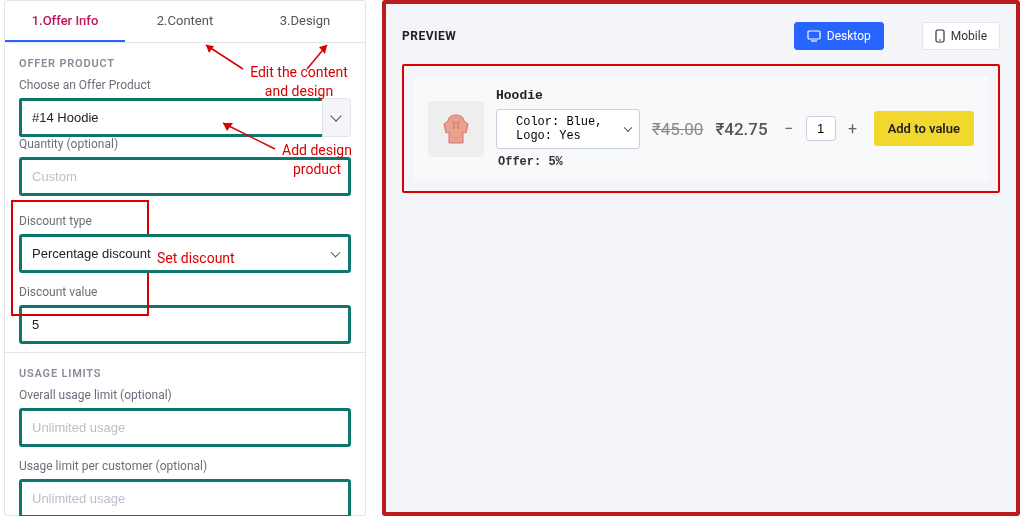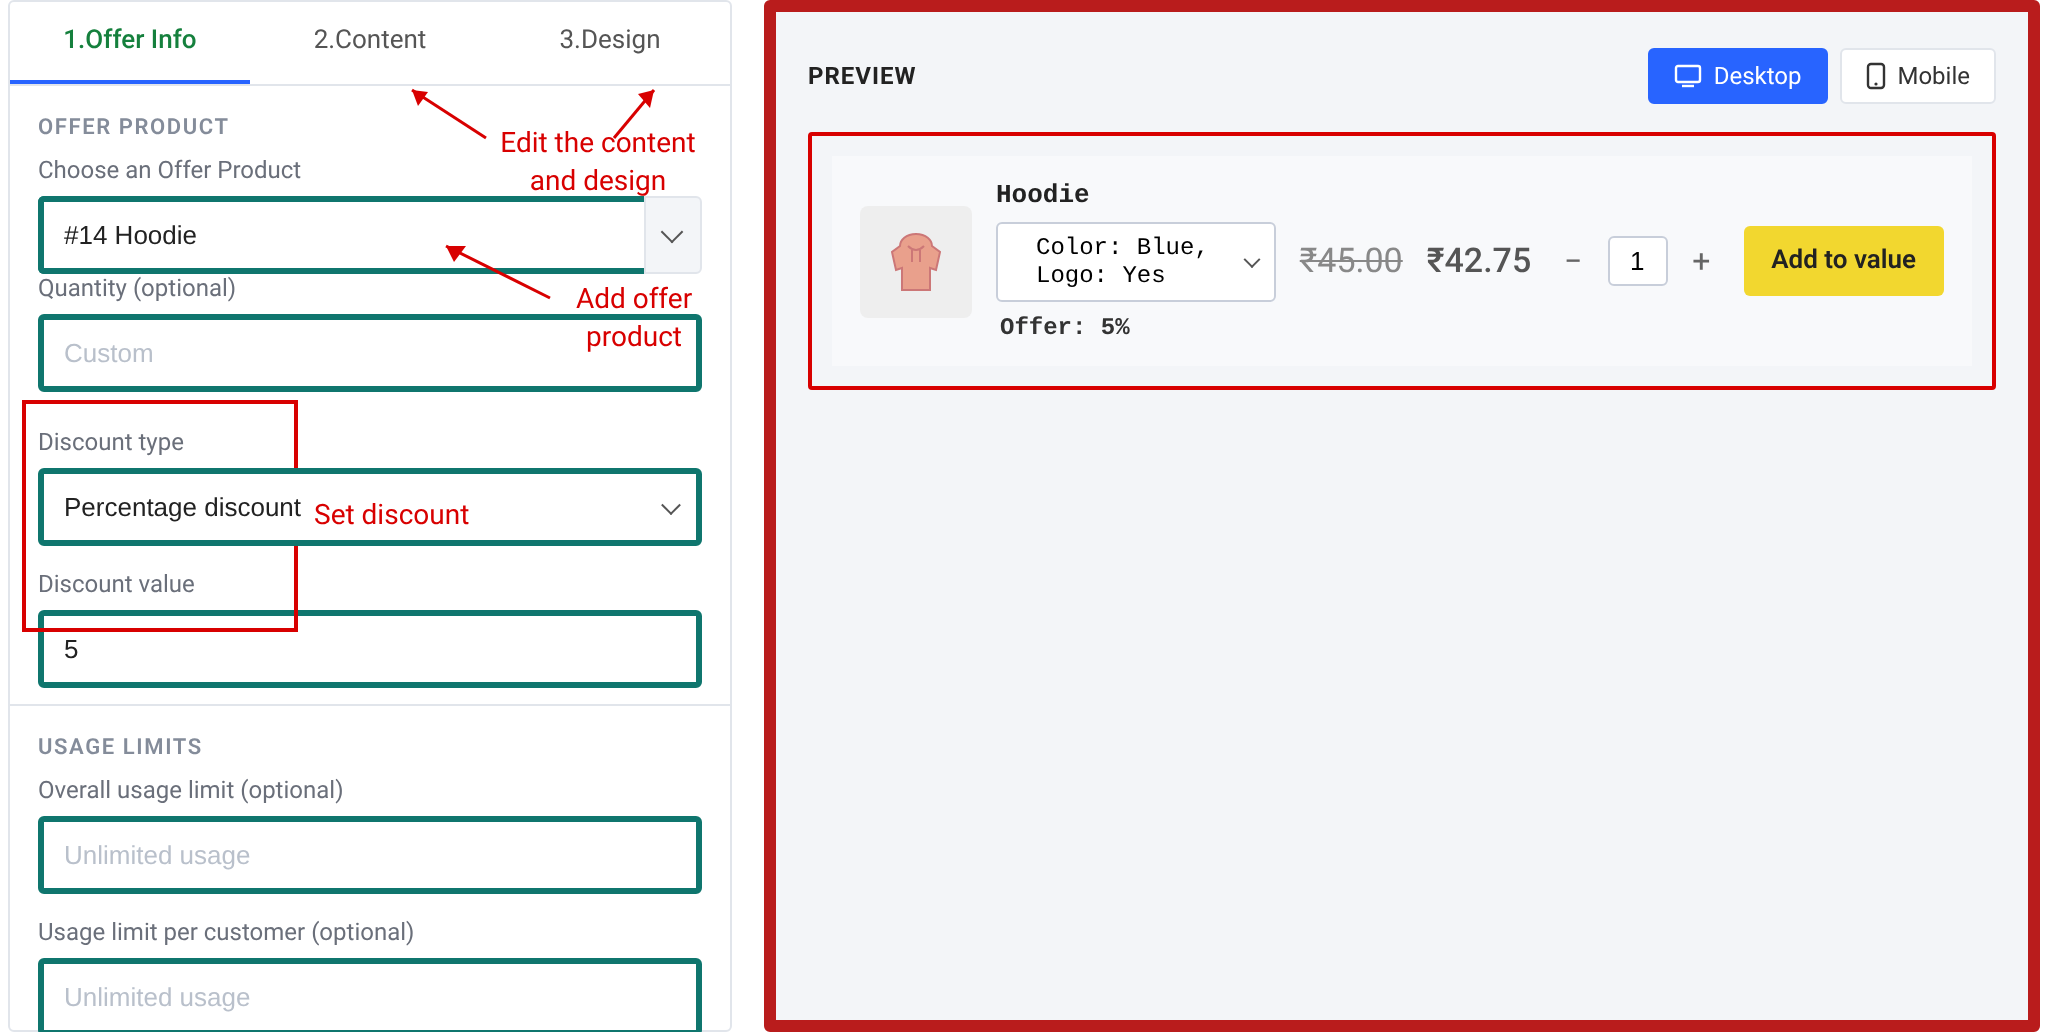--- a/index.html
+++ b/index.html
@@ -26,21 +26,21 @@
   }
   .tab {
     flex: 1;
     text-align: center;
     padding: 12px 0;
     font-size: 13px;
     color: #555;
     cursor: pointer;
   }
   .tab.active {
-    color: #15803d;
+    color: #be185d;
     border-bottom: 2px solid #2864ff;
     font-weight: 500;
   }
   .section {
     padding: 14px 14px 4px 14px;
   }
   .section-title {
     font-size: 11px;
     letter-spacing: 0.8px;
     color: #848c9a;
@@ -137,21 +137,21 @@
   .annotation.add-offer { left: 272px; top: 140px; width: 80px; }
   .annotation.set-discounts { left: 152px; top: 248px; }
   .arrow {
     position: absolute;
     pointer-events: none;
   }
 
   
   .right-panel {
     flex: 1;
-    border: 6px solid #b91c1c;
+    border: 4px solid #b91c1c;
     border-radius: 3px;
     background: #f3f5f8;
     padding: 18px 16px;
     display: flex;
     flex-direction: column;
   }
   .preview-header {
     display: flex;
     align-items: center;
     justify-content: space-between;
@@ -171,20 +171,21 @@
     display: flex;
     align-items: center;
     gap: 6px;
     padding: 6px 12px;
     border-radius: 3px;
     font-size: 12px;
     cursor: pointer;
     border: 1px solid #e1e5eb;
     background: #fff;
     color: #333;
+    margin-left: 32px;
   }
   .device-btn.active {
     background: #2864ff;
     border-color: #2864ff;
     color: #fff;
   }
   .device-btn svg { display:block; }
 
   .preview-card {
     border: 2px solid #d80000;
@@ -325,21 +326,21 @@
   <div class="section">
     <div class="section-title">USAGE LIMITS</div>
     <div class="field-label">Overall usage limit (optional)</div>
     <input class="text-input" style="margin-bottom: 12px;" placeholder="Unlimited usage">
     <div class="field-label">Usage limit per customer (optional)</div>
     <input class="text-input" placeholder="Unlimited usage" style="">
   </div>
 
   <div class="annotation content-design" style="white-space:pre-line">Edit the content
 and design</div>
-  <div class="annotation add-offer" style="white-space:pre-line">Add offer
+  <div class="annotation add-offer" style="white-space:pre-line">Add design
 product</div>
   <div class="annotation set-discounts">Set discount</div>
 
   <svg class="arrow" style="left:193px;top:40px" width="50" height="30">
     <line x1="45" y1="28" x2="8" y2="4" stroke="#d80000" stroke-width="1.5"></line>
     <polygon points="8,4 16,5 11,12" fill="#d80000"></polygon>
   </svg>
   <svg class="arrow" style="left:300px;top:40px" width="40" height="30">
     <line x1="2" y1="28" x2="22" y2="4" stroke="#d80000" stroke-width="1.5"></line>
     <polygon points="22,4 14,6 20,13" fill="#d80000"></polygon>

